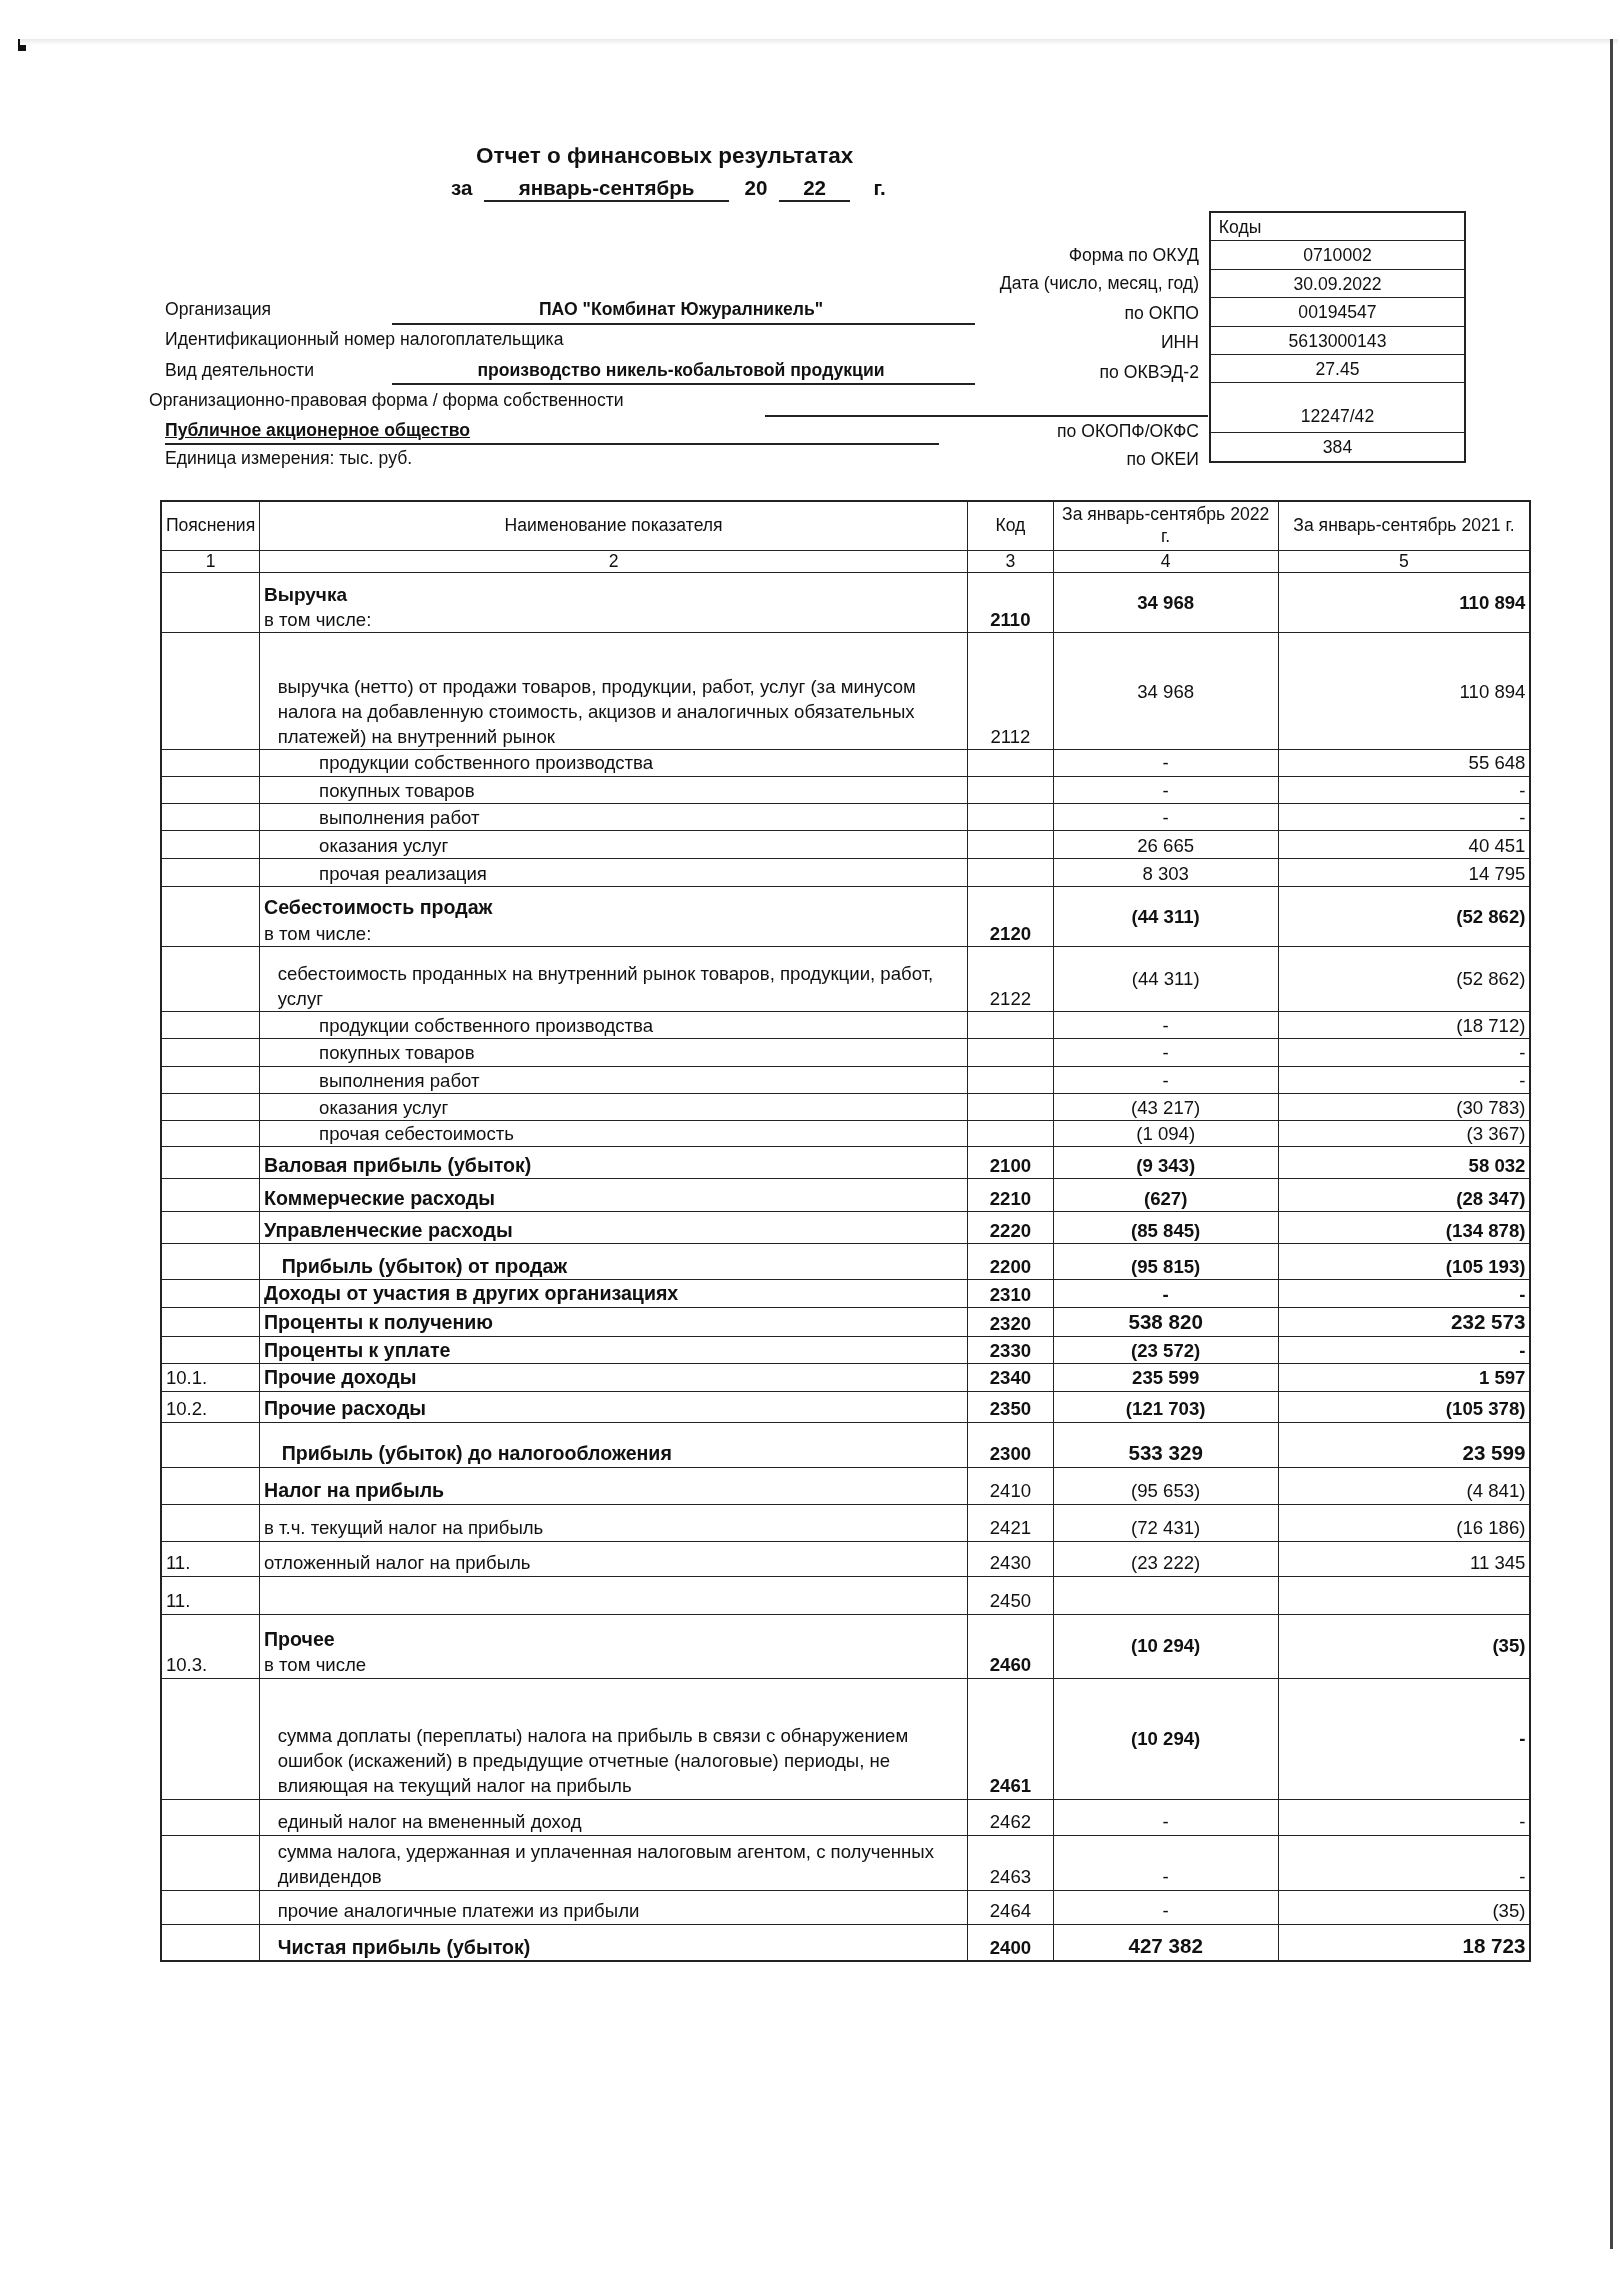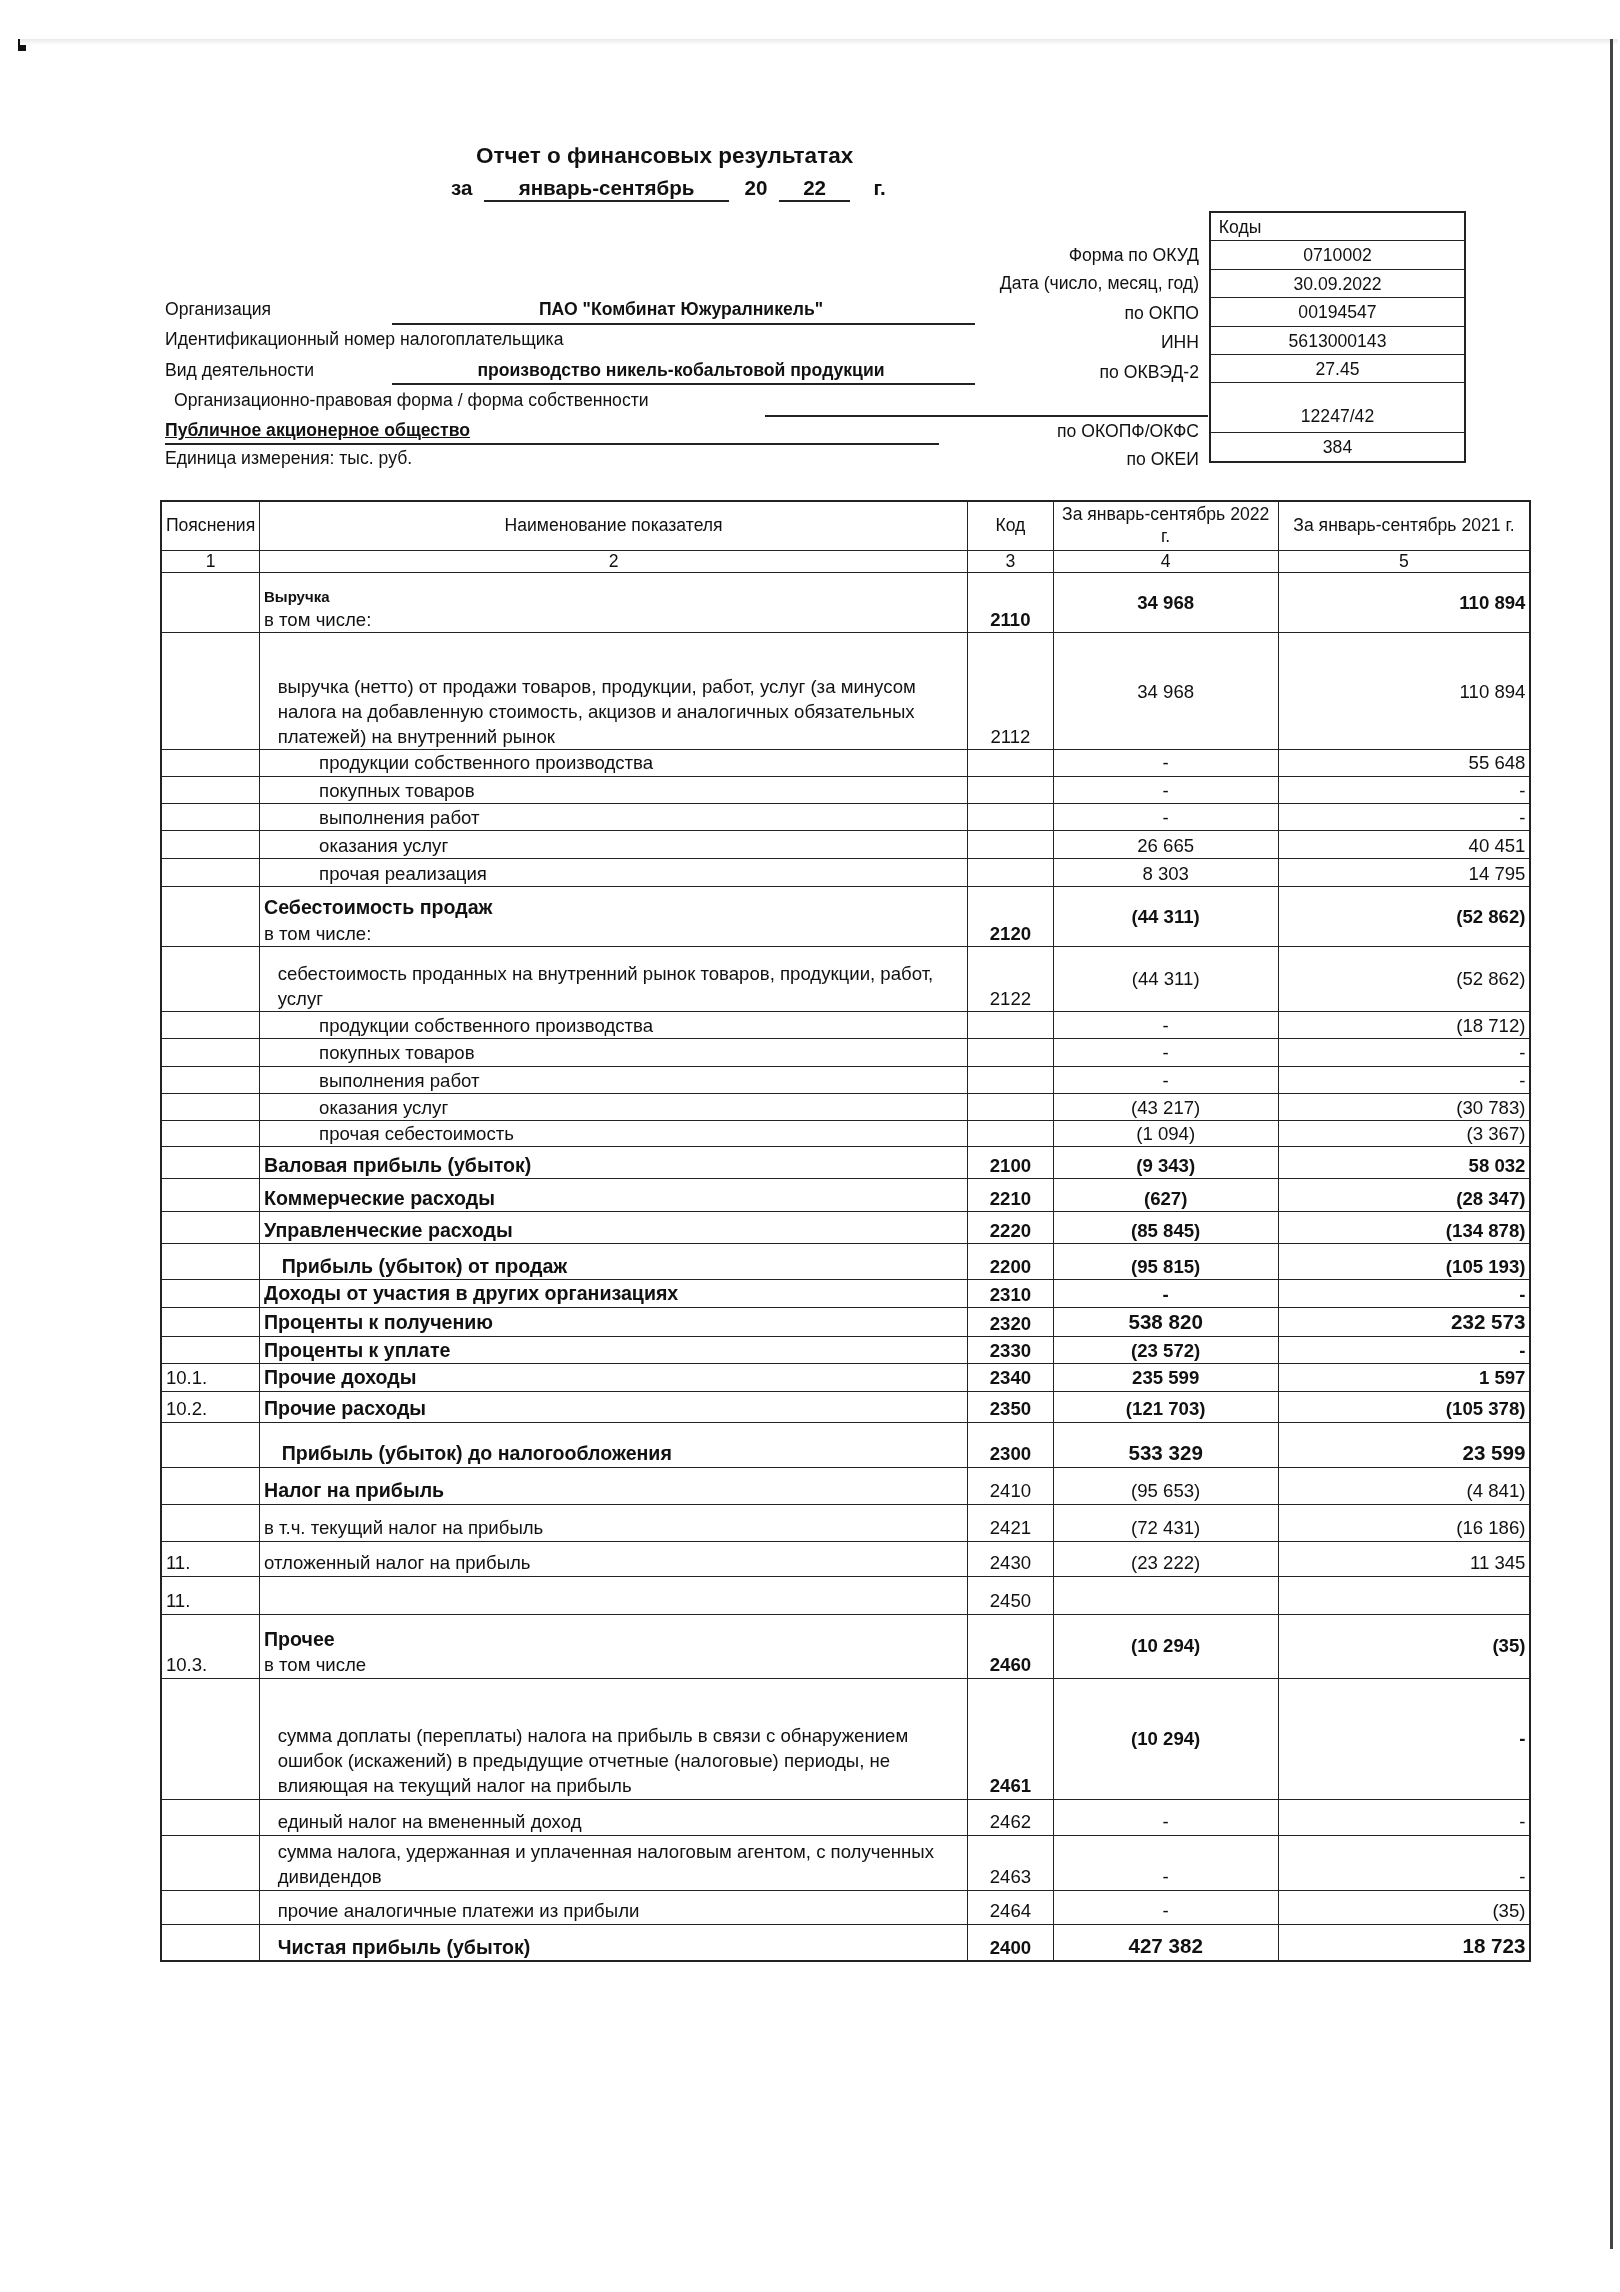--- a/index.html
+++ b/index.html
@@ -72,21 +72,21 @@
 <div class="clabel" style="top:421px;">по ОКОПФ/ОКФС</div>
 <div class="clabel" style="top:449px;">по ОКЕИ</div>
 
 <div class="lbl" style="left:165px;top:299px;">Организация</div>
 <div class="lbl b" style="left:392px;top:299px;width:578px;text-align:center;">ПАО "Комбинат Южуралникель"</div>
 <div class="ul-line" style="left:392px;top:323px;width:583px;"></div>
 <div class="lbl" style="left:165px;top:329px;">Идентификационный номер налогоплательщика</div>
 <div class="lbl" style="left:165px;top:360px;">Вид деятельности</div>
 <div class="lbl b" style="left:392px;top:360px;width:578px;text-align:center;">производство никель-кобальтовой продукции</div>
 <div class="ul-line" style="left:392px;top:383px;width:583px;"></div>
-<div class="lbl" style="left:174px;top:390px;">Организационно-правовая форма / форма собственности</div>
+<div class="lbl" style="left:149px;top:390px;">Организационно-правовая форма / форма собственности</div>
 <div class="ul-line" style="left:765px;top:415px;width:443px;"></div>
 <div class="lbl b" style="left:165px;top:420px;text-decoration:underline;text-align:center;">Публичное акционерное общество</div>
 <div class="ul-line" style="left:165px;top:443px;width:774px;"></div>
 <div class="lbl" style="left:165px;top:448px;">Единица измерения: тыс. руб.</div>
 
 <table>
   <thead>
     <tr style="height:49px;">
       <td class="c1">Пояснения</td>
       <td class="c2">Наименование показателя</td>
@@ -99,21 +99,21 @@
       <td class="c2">2</td>
       <td class="c3">3</td>
       <td class="c4" style="text-align:center;">4</td>
       <td class="c5" style="text-align:center;">5</td>
     </tr>
   </thead>
   <tbody id="tbody">
       <tr style="height: 60px;">
         <td class="c1"></td>
         <td class="c2">
-          <div class="b" style="font-size: 15px;">Выручка</div>
+          <div class="b" style="font-size: 19px;">Выручка</div>
           <div>в том числе:</div>
         </td>
         <td class="c3 b">2110</td>
         <td class="c4 mid b">34 968</td>
         <td class="c5 mid b">110 894</td>
       </tr>
       <tr style="height: 117px;">
         <td class="c1"></td>
         <td class="c2 ind1">выручка (нетто) от продажи товаров, продукции, работ, услуг (за минусом налога на добавленную стоимость, акцизов и аналогичных обязательных платежей) на внутренний рынок</td>
         <td class="c3">2112</td>

